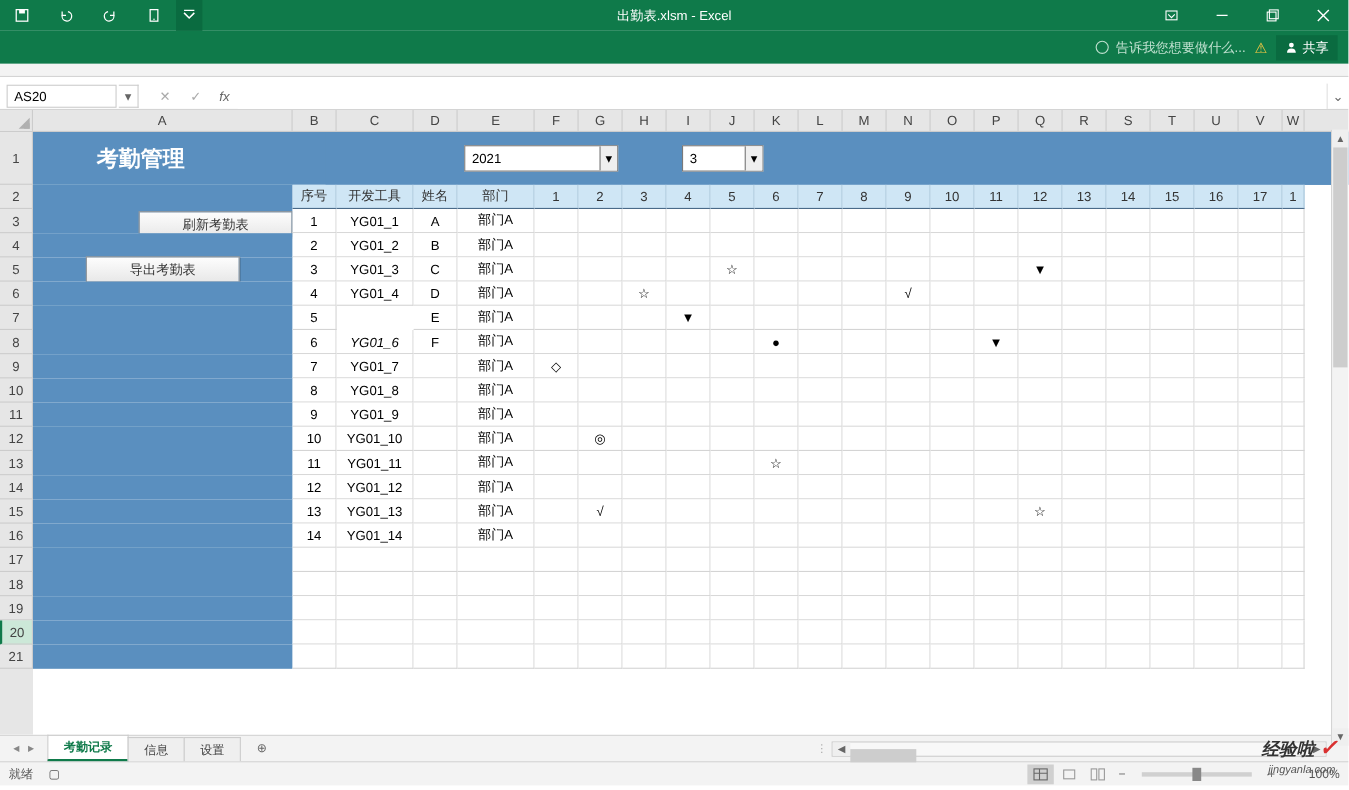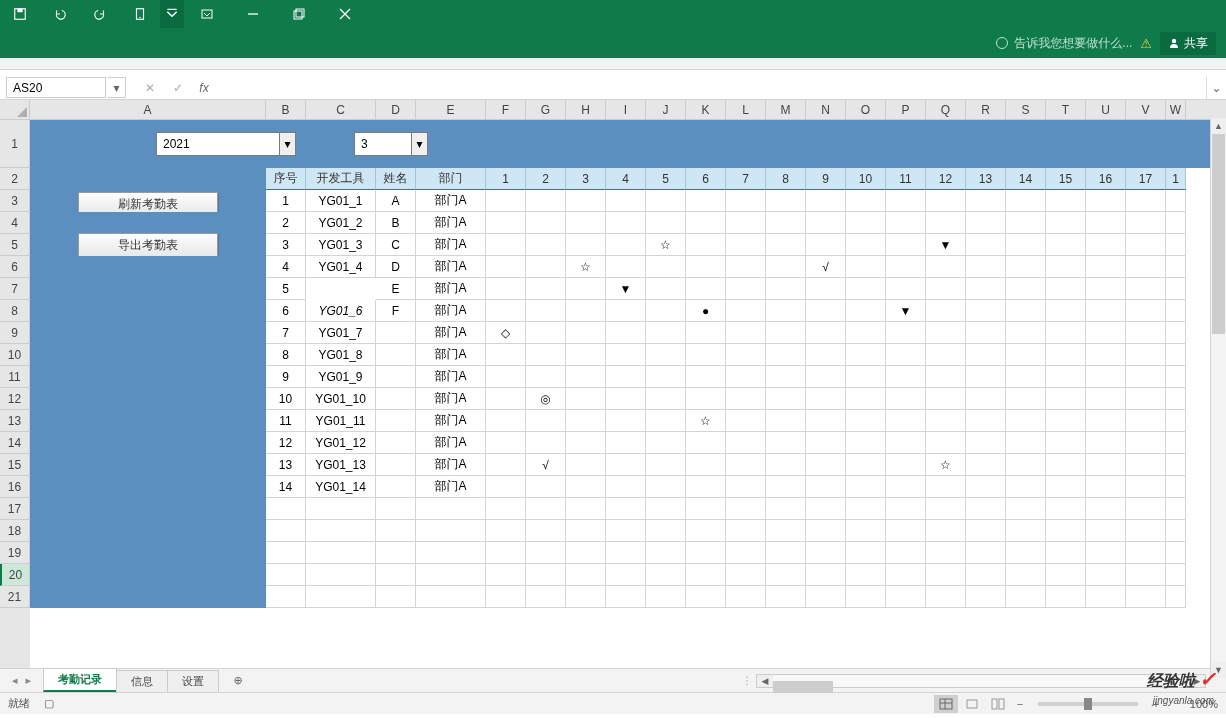--- a/index.html
+++ b/index.html
@@ -134,20 +134,21 @@
           <circle cx="8" cy="12" r="0.8" fill="#fff"></circle>
         </svg>
     </div>
     <div class="qat-btn qat-drop">
       <svg viewBox="0 0 12 12" width="10" height="10">
           <path d="M2 4 L6 8 L10 4" fill="none" stroke="#fff" stroke-width="1.2"></path>
           <line x1="2" y1="2" x2="10" y2="2" stroke="#fff"></line>
         </svg>
     </div>
   </div>
+  <div class="title-text">出勤表.xlsm - Excel</div>
   <div class="win-btns">
     <div class="win-btn">
         <svg width="14" height="14" viewBox="0 0 14 14">
           <rect x="2" y="3" width="10" height="8" fill="none" stroke="#fff"></rect>
           <path d="M4 6 L7 9 L10 6" fill="none" stroke="#fff"></path>
         </svg>
       </div>
     <div class="win-btn">
         <svg width="12" height="12">
           <line x1="1" y1="6" x2="11" y2="6" stroke="#fff" stroke-width="1.3"></line>
@@ -247,20 +248,21 @@
         <div class="row-h">15</div>
         <div class="row-h">16</div>
         <div class="row-h">17</div>
         <div class="row-h">18</div>
         <div class="row-h">19</div>
         <div class="row-h active">20</div>
         <div class="row-h">21</div>
       </div>
     <div class="cells" id="cells">
         <div class="row r1 title-area">
+          <div class="title-text-cell">考勤管理</div>
           <div class="title-right">
             <div class="dropdown dd1">
               <span class="dd-text">2021</span>
               <span class="dd-arrow">▾</span>
             </div>
             <div class="dropdown dd2">
               <span class="dd-text">3</span>
               <span class="dd-arrow">▾</span>
             </div>
           </div>
@@ -284,21 +286,21 @@
           <div class="cell hdr-cell" style="width: 40px;">11</div>
           <div class="cell hdr-cell" style="width: 40px;">12</div>
           <div class="cell hdr-cell" style="width: 40px;">13</div>
           <div class="cell hdr-cell" style="width: 40px;">14</div>
           <div class="cell hdr-cell" style="width: 40px;">15</div>
           <div class="cell hdr-cell" style="width: 40px;">16</div>
           <div class="cell hdr-cell" style="width: 40px;">17</div>
           <div class="cell hdr-cell" style="width: 20px;">1</div>
         </div>
         <div class="row">
-          <div class="cell panel-cell" style="width: 236px;">
+          <div class="cell panel-cell" style="width: 236px; justify-content: flex-end;">
             <div style="display: flex; flex-direction: column; gap: 18px; padding-top: 6px;">
               <div class="macro-btn">刷新考勤表</div>
             </div>
           </div>
           <div class="cell" style="width: 40px;">1</div>
           <div class="cell" style="width: 70px;">YG01_1</div>
           <div class="cell" style="width: 40px;">A</div>
           <div class="cell" style="width: 70px;">部门A</div>
           <div class="cell" style="width: 40px;"></div>
           <div class="cell" style="width: 40px;"></div>

